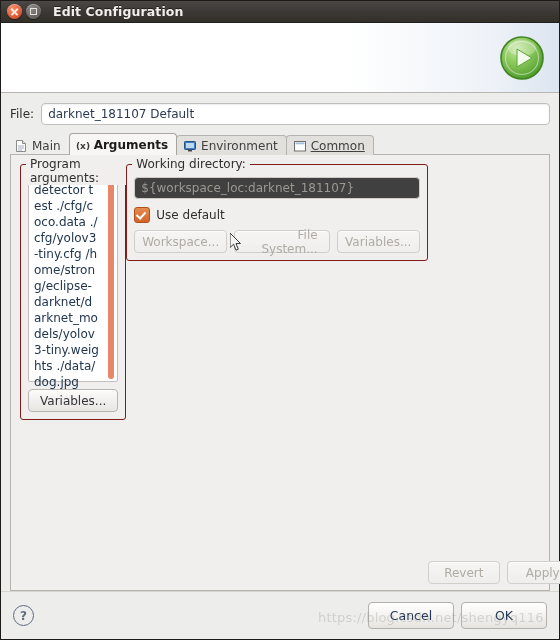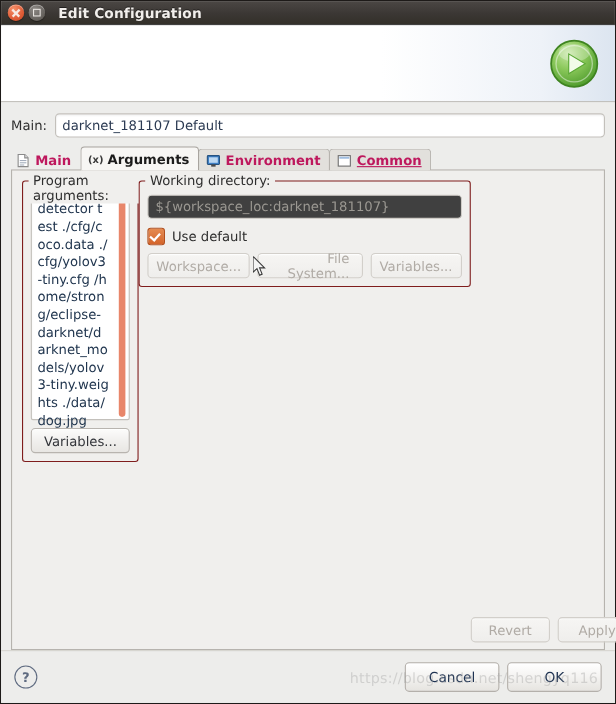--- a/index.html
+++ b/index.html
@@ -146,29 +146,28 @@
     flex: none;
     position: relative;
     z-index: 3;
   }
   .tab {
     display: flex;
     align-items: center;
     height: 20px;
     padding: 0 8px 0 6px;
     font-size: 12px;
-    color: #be185d;
+    color: #404040;
     background: #e2e0dc;
     border: 1px solid #b6b3ae;
     border-bottom: none;
     border-radius: 4px 4px 0 0;
     margin-right: -1px;
     position: relative;
     box-sizing: border-box;
-    font-weight: bold;
   }
   .tab.first {
     background: transparent;
     border-color: transparent;
     padding-left: 3px;
   }
   .tab.active {
     background: #f7f6f4;
     height: 22px;
     font-weight: bold;
@@ -399,21 +398,21 @@
       <circle cx="25" cy="25" r="21" fill="url(#grn)" stroke="#3f8421" stroke-width="1.6"></circle>
       <circle cx="25" cy="25" r="16.5" fill="none" stroke="#ffffff" stroke-opacity="0.45" stroke-width="1.2"></circle>
       <ellipse cx="25" cy="15" rx="14" ry="8" fill="#ffffff" fill-opacity="0.28"></ellipse>
       <polygon points="20,16 35,25 20,34" fill="#f2fbe9" stroke="#59a733" stroke-width="1"></polygon>
     </svg>
   </div>
 
   <div class="body-area">
 
     <div class="name-row">
-      <span class="name-label">Main:</span>
+      <span class="name-label">File:</span>
       <div class="name-input">
         <span>darknet_181107 Default</span>
       </div>
     </div>
 
     <div class="tabstrip">
 
       <div class="tab first">
         <span class="tabicon">
           <svg viewBox="0 0 14 14" width="14" height="14">

